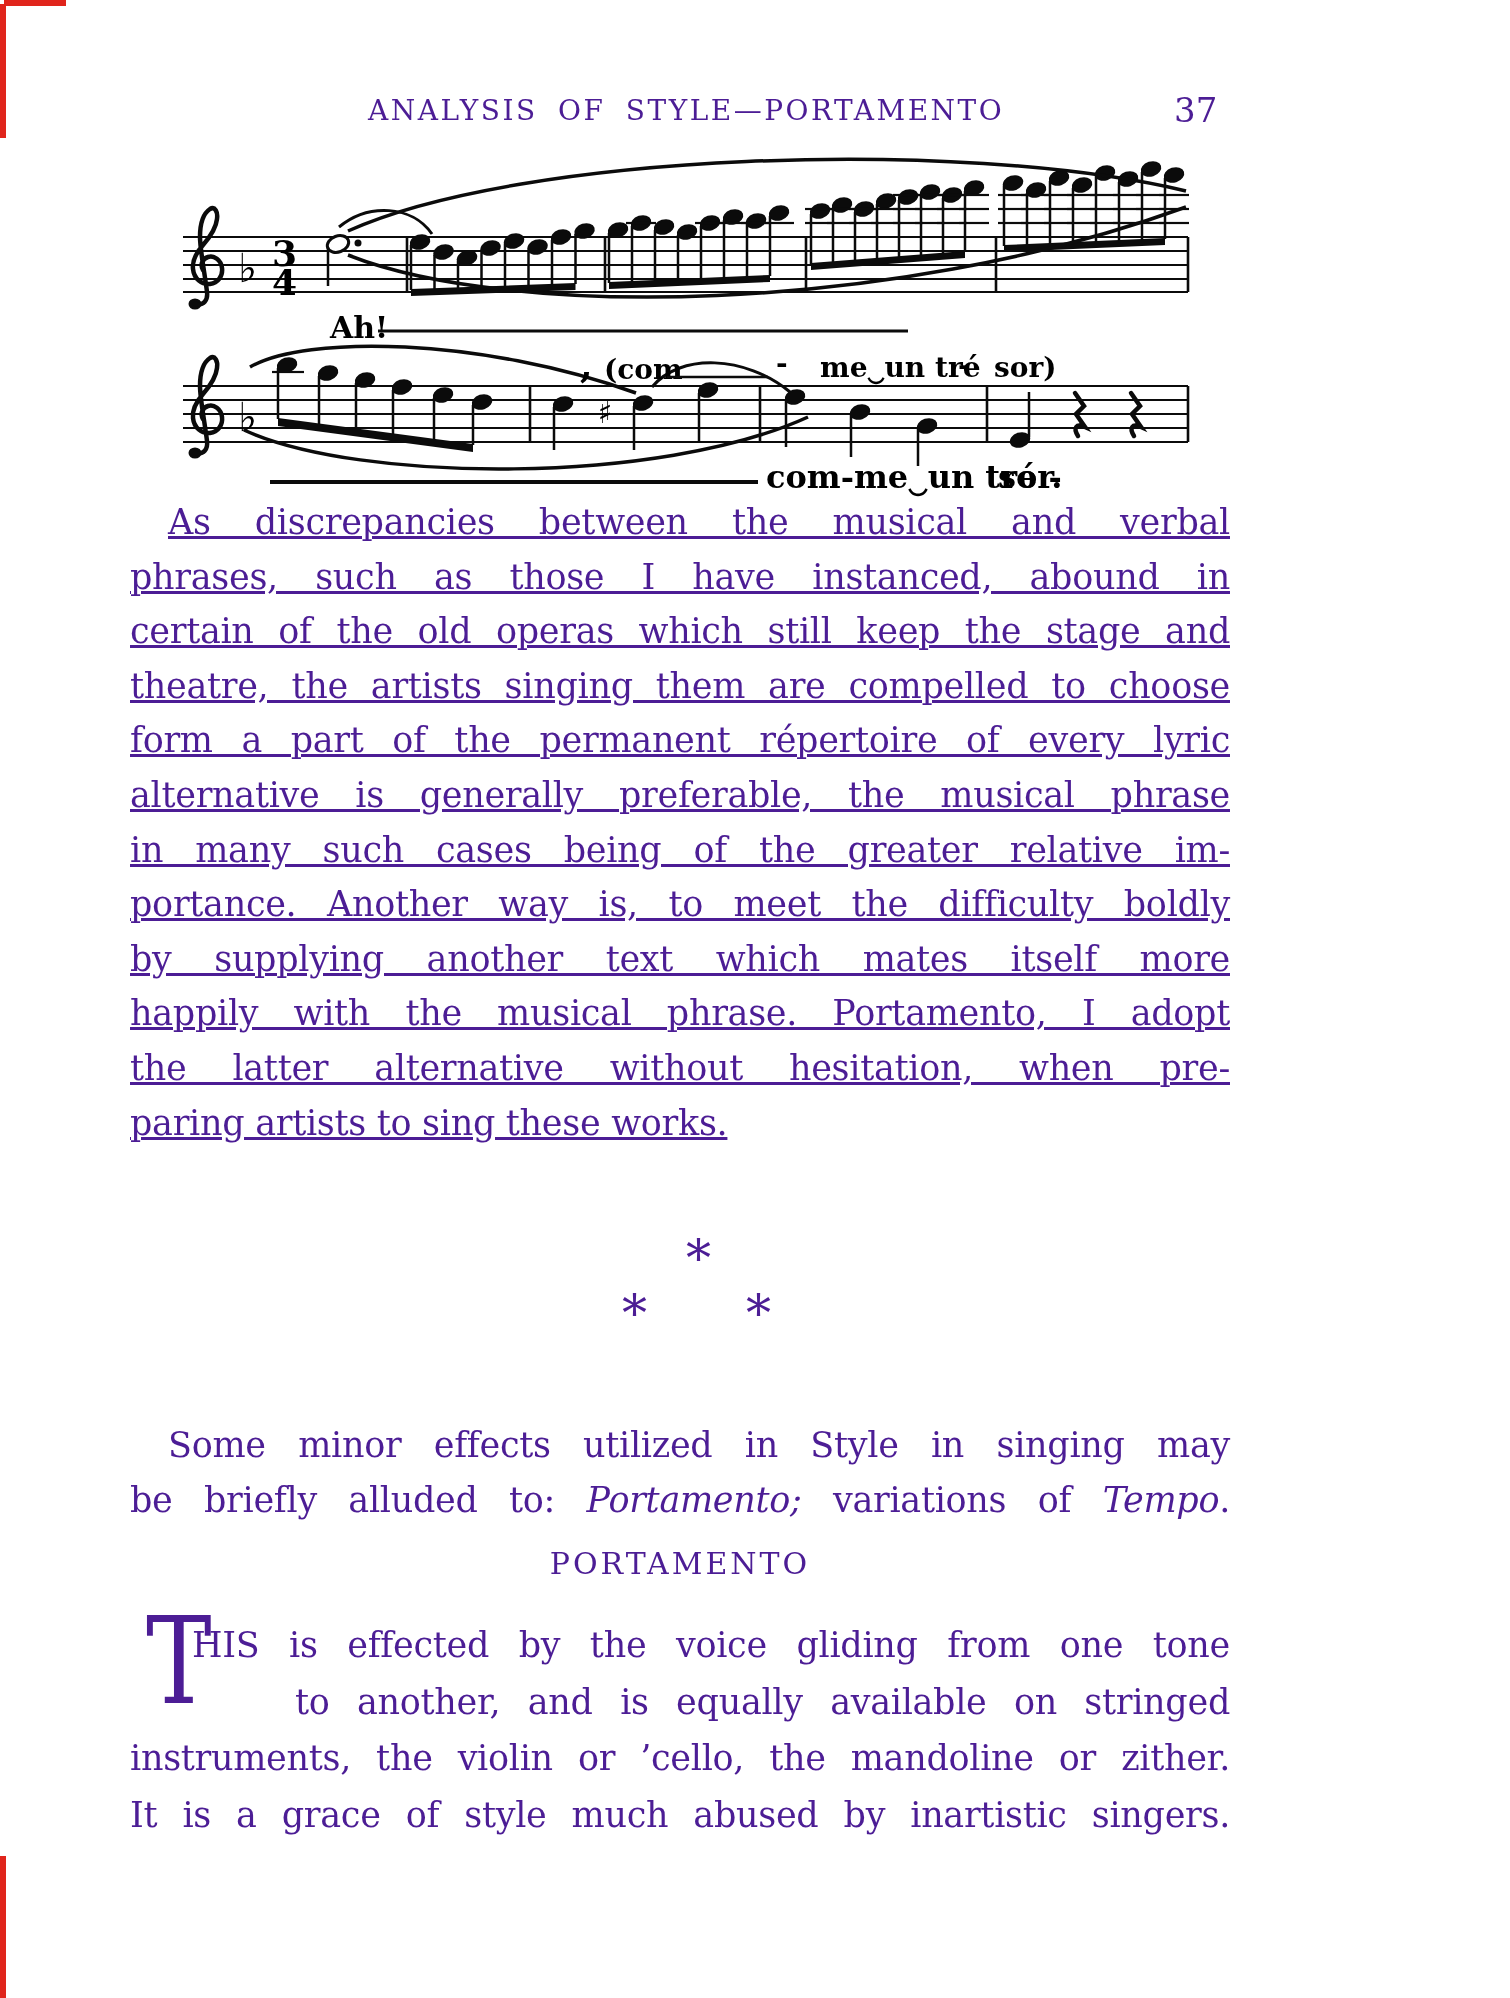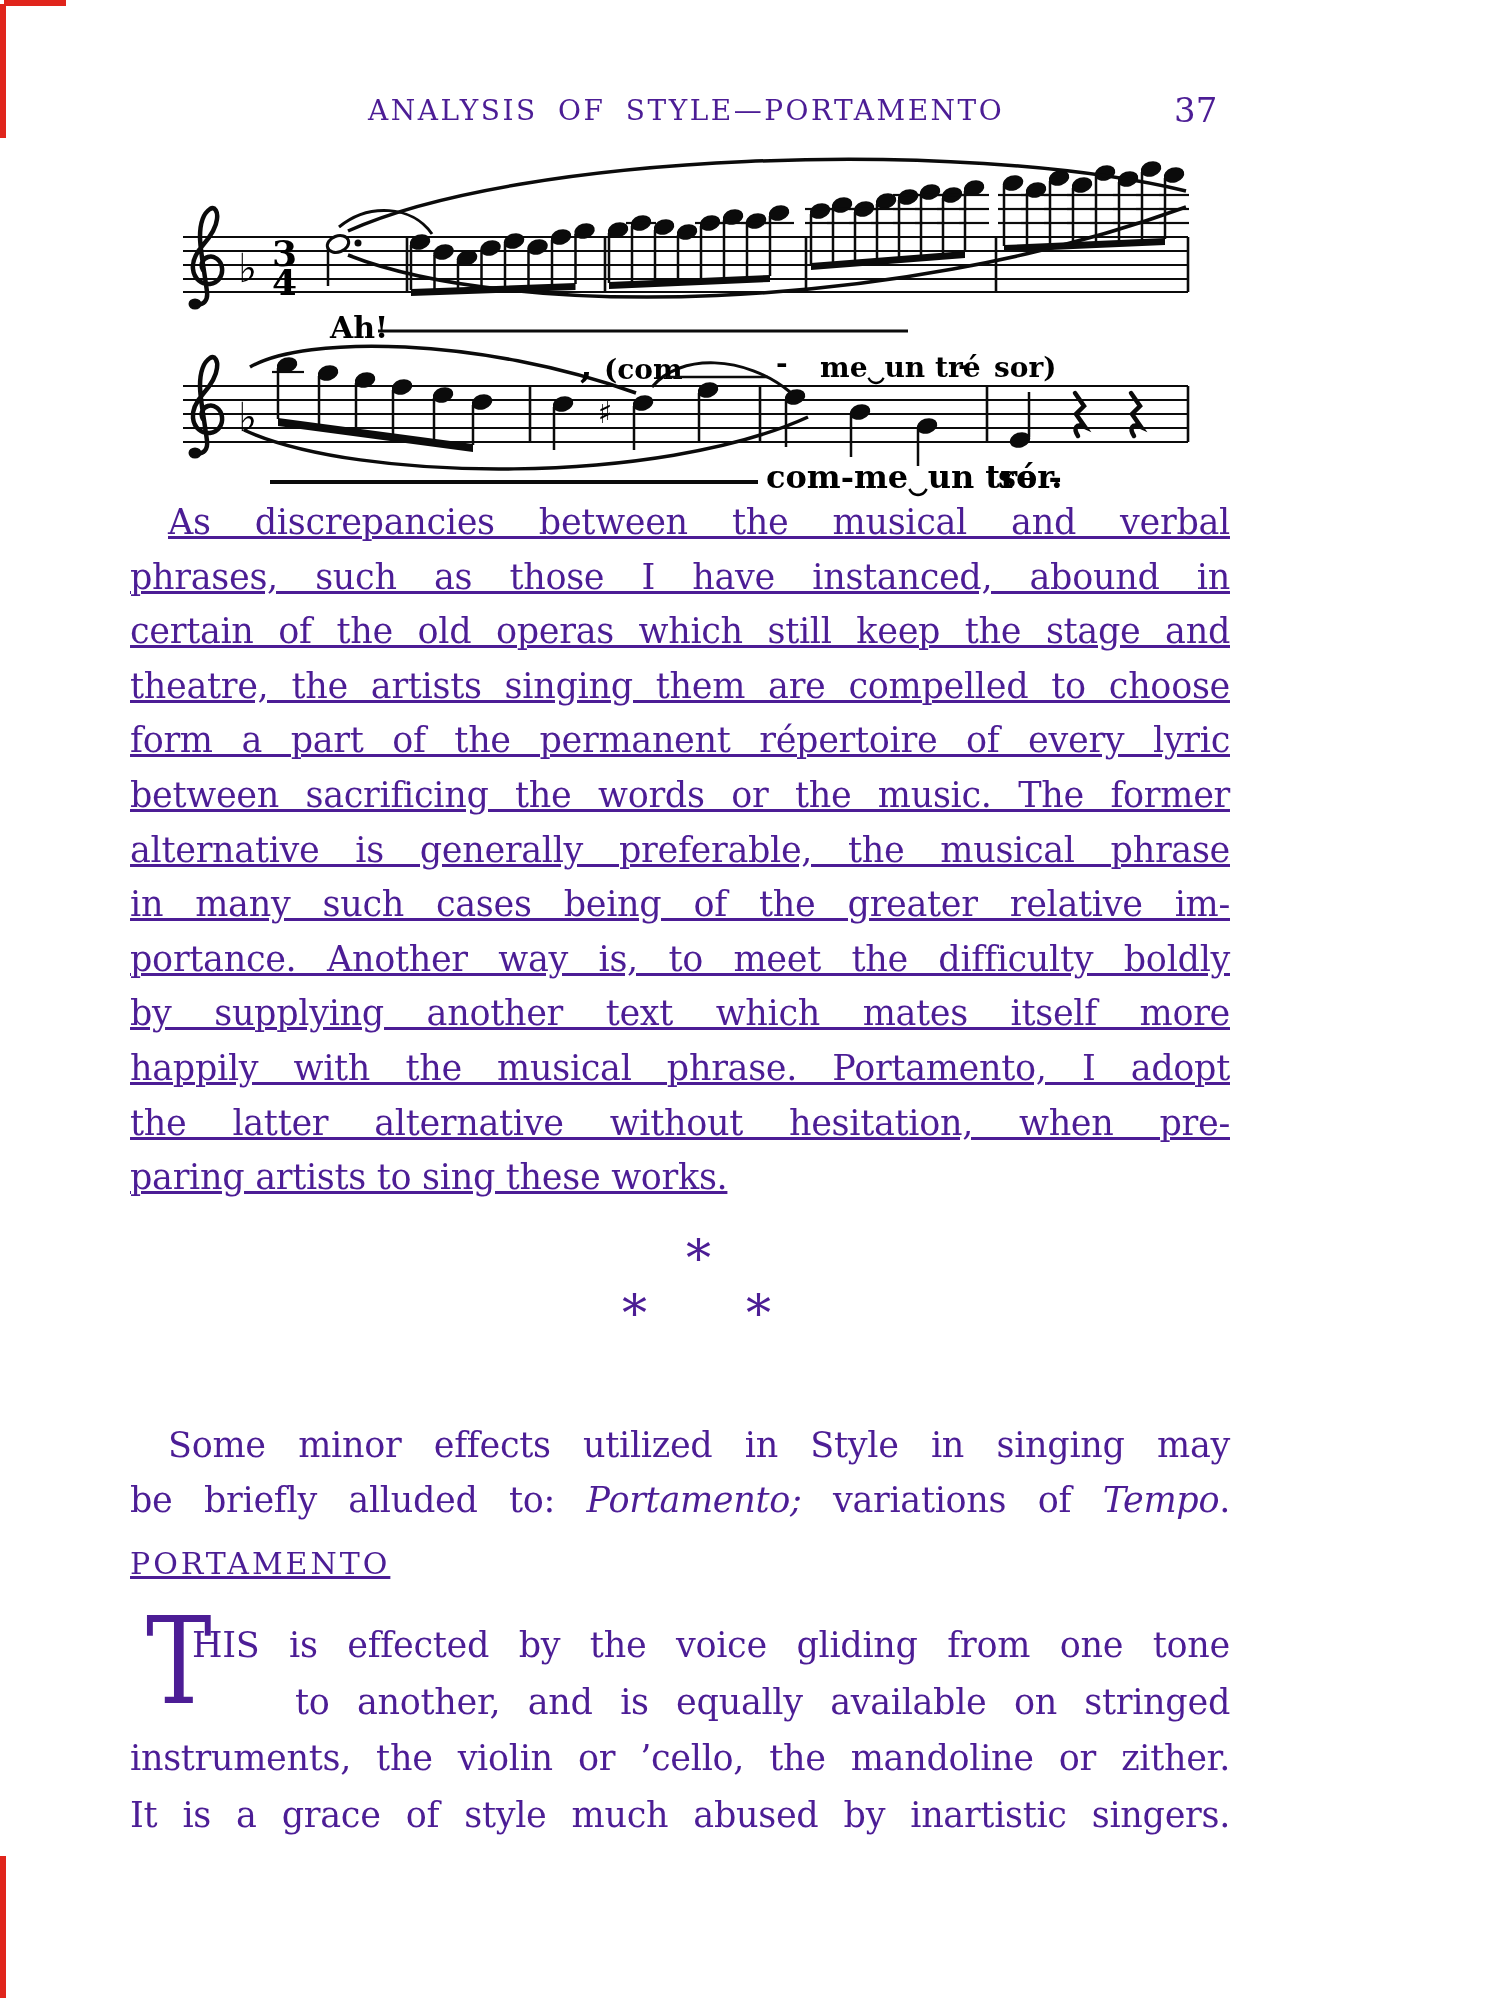--- a/index.html
+++ b/index.html
@@ -18,22 +18,22 @@
   #para2{top:1418px;}
   #para3{top:1617px;line-height:56.5px;}
   .tline{text-align:justify;text-align-last:justify;white-space:nowrap;}
   .tline.lastline{text-align-last:left;}
   .tline.ind{text-indent:38px;}
   .it{font-style:italic;}
   .ast{position:absolute;font-size:50px;}
   #ast-top{left:686px;top:1230px;}
   #ast-left{left:622px;top:1285px;}
   #ast-right{left:746px;top:1285px;}
-  .section-heading{position:absolute;left:130px;top:1546px;width:1100px;text-align:left;
-        font-size:30px;letter-spacing:3px;text-decoration:underline;}
+  .section-heading{position:absolute;left:130px;top:1546px;width:1100px;text-align:center;
+        font-size:30px;letter-spacing:3px;}
   .dropcap{position:absolute;left:146px;top:1602px;font-size:120px;line-height:1;
         transform:scaleX(.82);transform-origin:left top;}
   #music{position:absolute;left:120px;top:135px;}
   svg text{font-family:"DejaVu Serif", serif;}
   .lyric{font-weight:bold;}
 </style>
 </head>
 <body>
 
 <div class="page">
@@ -289,21 +289,20 @@
       <line x1="150" y1="347" x2="638" y2="347" stroke="#0b0b0b" stroke-width="4"></line>
     </g>
   </svg>
 
   <div id="para1" class="para">
       <div class="tline ind">As discrepancies between the musical and verbal</div>
       <div class="tline">phrases, such as those I have instanced, abound in</div>
       <div class="tline">certain of the old operas which still keep the stage and</div>
       <div class="tline">theatre, the artists singing them are compelled to choose</div>
       <div class="tline">form a part of the permanent répertoire of every lyric</div>
-      <div class="tline">between sacrificing the words or the music.  The former</div>
       <div class="tline">alternative is generally preferable, the musical phrase</div>
       <div class="tline">in many such cases being of the greater relative im-</div>
       <div class="tline">portance.  Another way is, to meet the difficulty boldly</div>
       <div class="tline">by supplying another text which mates itself more</div>
       <div class="tline">happily with the musical phrase.  Portamento, I adopt</div>
       <div class="tline">the latter alternative without hesitation, when pre-</div>
       <div class="tline lastline">paring artists to sing these works.</div>
     </div>
 
   <div id="ast-top" class="ast">*</div>

